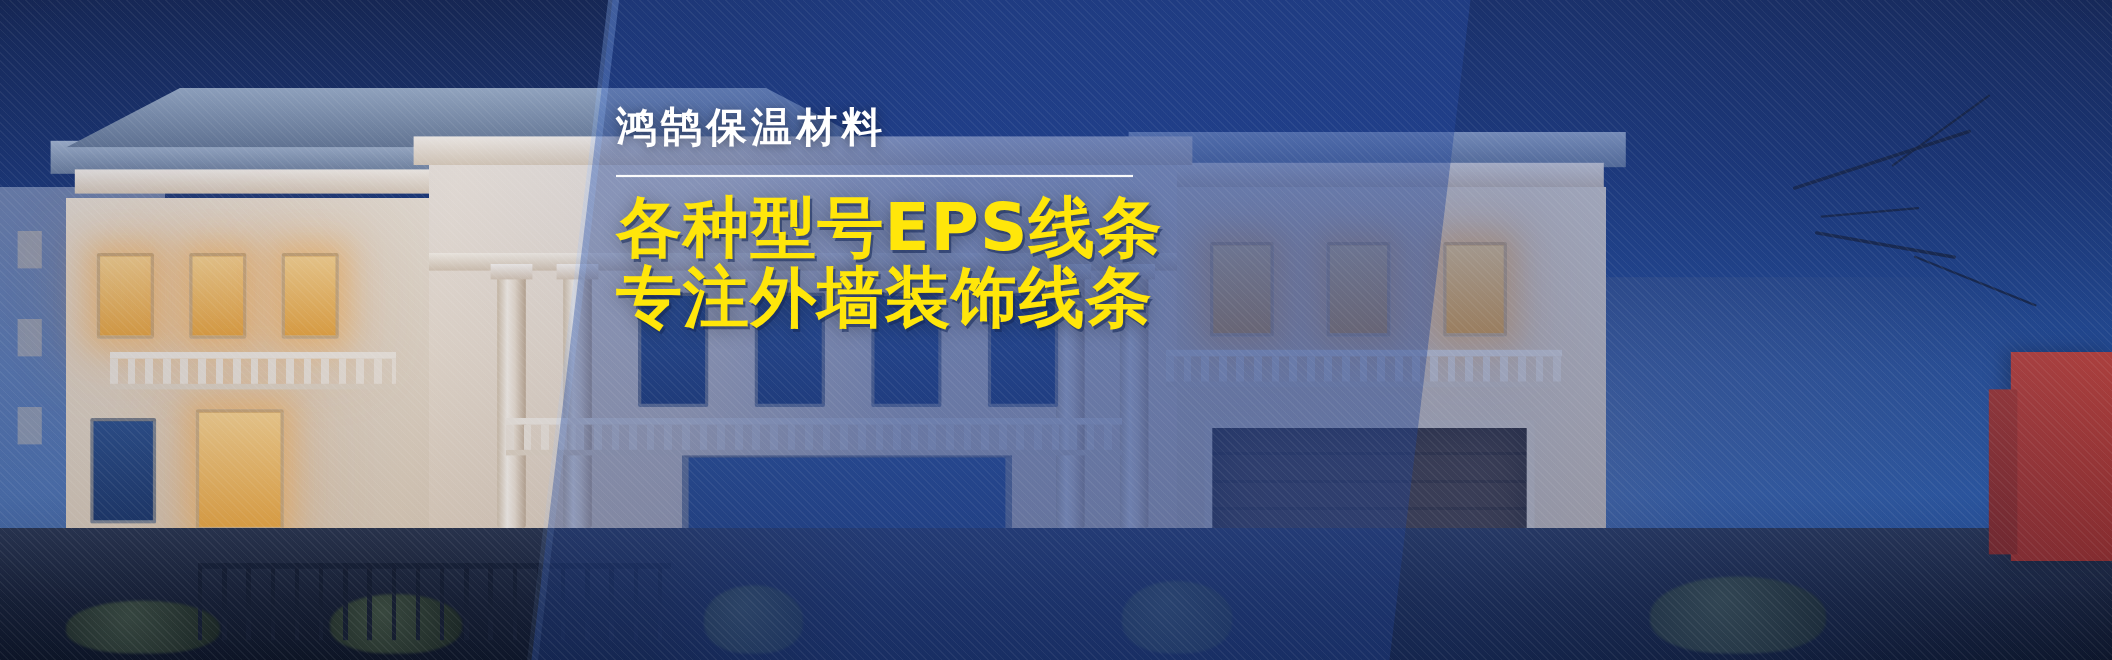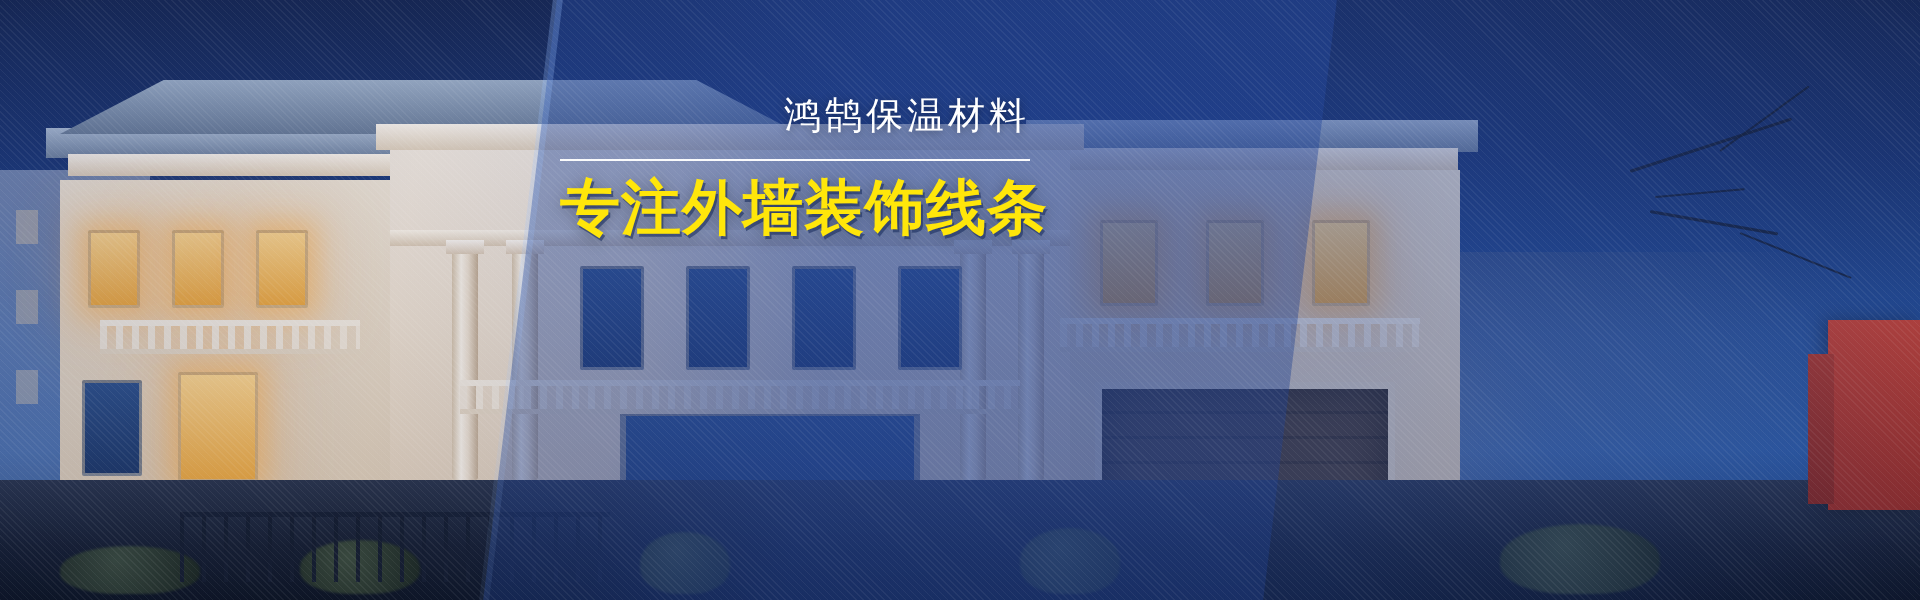--- a/index.html
+++ b/index.html
@@ -149,24 +149,23 @@
   
   .copy{
     position:absolute; left:560px; top:96px; width:470px;
     z-index:9;
   }
   .eyebrow{
     color:#ffffff;
     font-size:37px;
     letter-spacing:4px;
     line-height:1.1;
-    font-weight:400;
+    font-weight:700;
     text-shadow:0 2px 10px rgba(0,0,0,.45);
     white-space:nowrap;
-    text-align:right;
   }
   .divider{
     margin:22px 0 14px 0;
     height:2px; width:470px;
     background:#ffffff;
     opacity:.96;
   }
   .headline{
     color:#ffe60a;
     font-size:60px;
@@ -281,18 +280,19 @@
   <div class="panel-edge"></div>
   <div class="hatch"></div>
   <div class="vignette"></div>
 
   <div class="copy">
 
     <div class="eyebrow">鸿鹄保温材料</div>
 
     <div class="divider"></div>
 
+    <div class="headline">各种型号EPS线条</div>
 
     <div class="headline">专注外墙装饰线条</div>
 
   </div>
 
 </div>
 
 </body></html>

